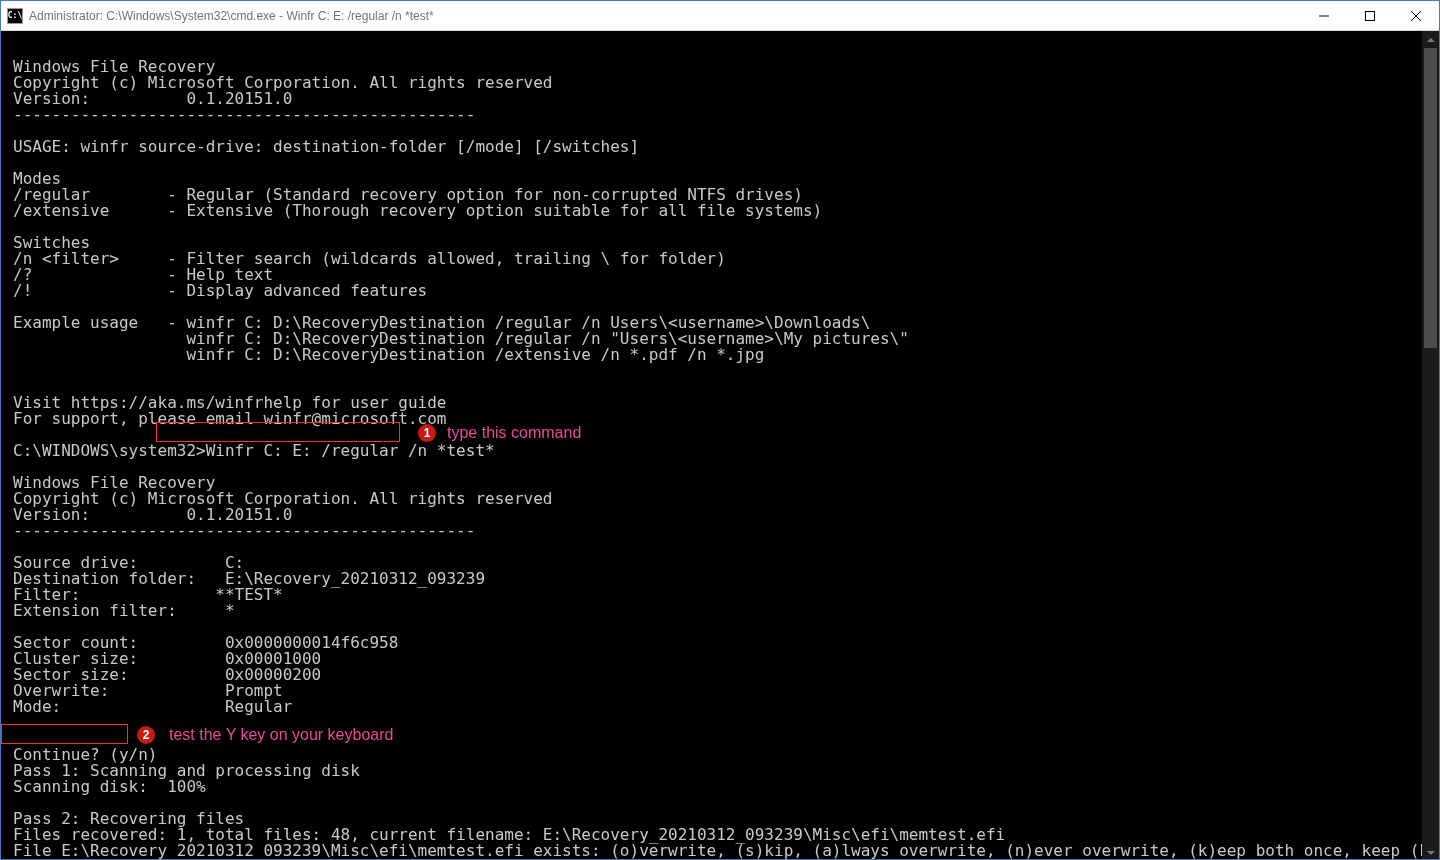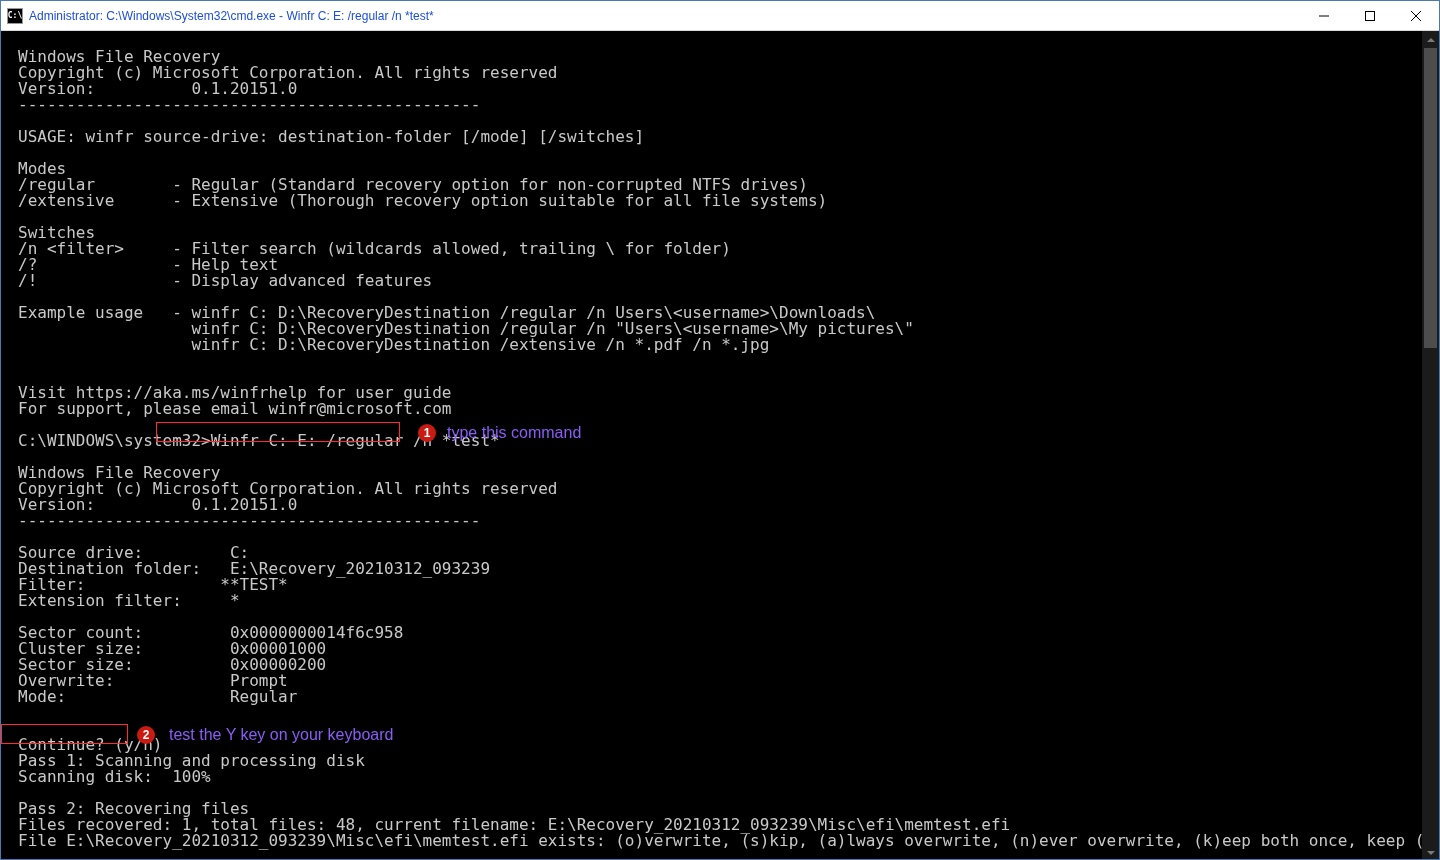--- a/index.html
+++ b/index.html
@@ -8,33 +8,33 @@
 
   .titlebar {
     height: 30px; background: #fff; display: flex; align-items: center;
     border-bottom: 1px solid #d9d9d9;
   }
   .titlebar-icon {
     width: 16px; height: 16px; margin: 0 6px; background: #000;
     display: inline-flex; align-items: center; justify-content: center;
     color: #fff; font: 700 8px/1 monospace; border: 1px solid #999;
   }
-  .titlebar-text { font-size: 12px; color: #1d4ed8; flex: 0 0 auto; }
+  .titlebar-text { font-size: 12px; color: #737373; flex: 0 0 auto; }
   .titlebar-spacer { flex: 1 1 auto; }
   .win-btn {
     width: 46px; height: 30px; display: flex; align-items: center;
     justify-content: center; color: #000;
   }
   .win-btn svg { width: 10px; height: 10px; stroke: #000; stroke-width: 1; fill: none; }
 
   .term-wrap { position: relative; height: 830px; background: #000; }
   .term {
     position: absolute; inset: 0 17px 0 0; background: #000; color: #c9c9c9;
     font: 16px/1 "Consolas","Lucida Console",monospace; white-space: pre;
-    padding: 2px; letter-spacing: 0; margin-left: 15px;
+    padding: 12px; letter-spacing: 0;
   }
   .term .ln { display: block; height: 16px; }
 
   .scrollbar {
     position: absolute; right: 0; top: 0; width: 17px; height: 100%;
     background: #1b1b1b;
   }
   .scroll-btn {
     width: 17px; height: 17px; display: flex; align-items: center;
     justify-content: center; position: absolute; left: 0;
@@ -55,21 +55,21 @@
 
   .badge {
     position: absolute; width: 18px; height: 18px; border-radius: 50%;
     background: #c91b12; color: #fff; font: 700 12px/18px sans-serif;
     text-align: center;
   }
   .badge1 { left: 417px; top: 393px; }
   .badge2 { left: 136px; top: 695px; }
 
   .annot {
-    position: absolute; color: #8b5cf6; font: 400 16px/1 sans-serif; text-align: center;
+    position: absolute; color: #ec4899; font: 400 16px/1 sans-serif; text-align: center;
   }
   .annot1 { left: 446px; top: 394px; }
   .annot2 { left: 168px; top: 696px; }
 
   .cmd-span { position: relative; }
 </style>
 </head>
 <body>
 
 <div class="titlebar">

